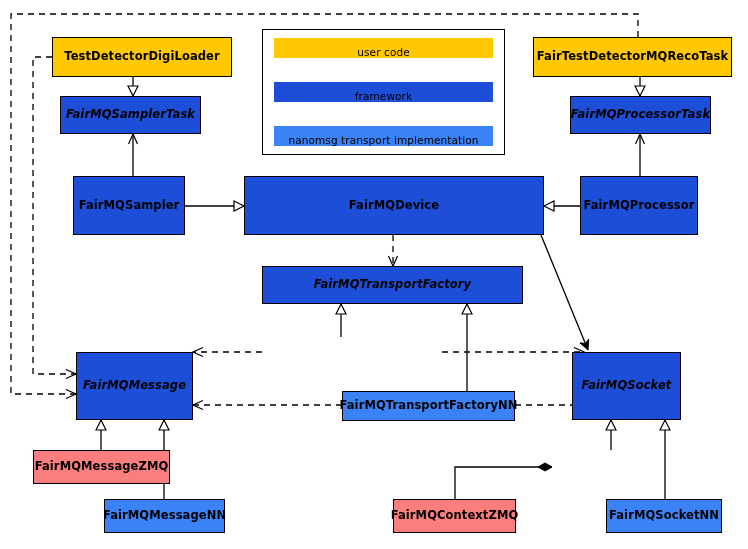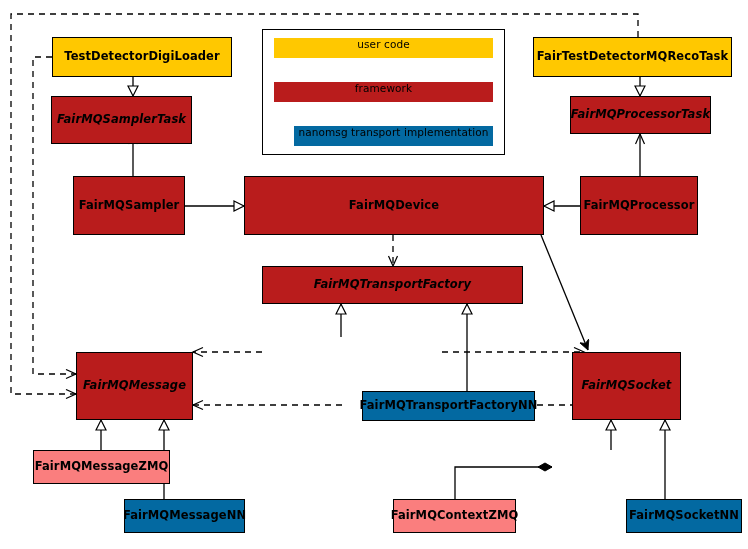--- a/index.html
+++ b/index.html
@@ -37,42 +37,42 @@
     font-weight: bold;
     color: #000000;
     line-height: 1.15;
     letter-spacing: 0.1px;
     padding: 0 4px;
   }
   .node.abstract {
     font-style: italic;
   }
   .fill-user      { background: #FFC800; }
-  .fill-framework { background: #b91c1c; }
+  .fill-framework { background: #1d4ed8; }
   .fill-zmq       { background: #FA7E7E; }
-  .fill-nn        { background: #0369a1; margin-left: 20px; }
+  .fill-nn        { background: #3b82f6; }
 
   #legend {
     position: absolute;
     left: 262px;
     top: 29px;
     width: 243px;
     height: 126px;
     box-sizing: border-box;
     border: 1px solid #000000;
     background: #ffffff;
     padding: 8px 11px;
     display: flex;
     flex-direction: column;
     justify-content: space-between;
   }
   .legend-row {
     height: 20px;
     display: flex;
-    align-items: flex-start;
+    align-items: flex-end;
     justify-content: center;
     font-size: 10.5px;
     font-weight: normal;
     color: #000000;
     letter-spacing: 0.1px;
   }
 </style>
 </head>
 <body>
 
@@ -141,21 +141,21 @@
   </svg>
 
   <div class="node fill-user" style="left:52px; top:37px; width:180px; height:40px;">
     <span>TestDetectorDigiLoader</span>
   </div>
 
   <div class="node fill-user" style="left:533px; top:37px; width:199px; height:40px;">
     <span>FairTestDetectorMQRecoTask</span>
   </div>
 
-  <div class="node fill-framework abstract" style="left:51px; top:96px; width:141px; height:48px;text-align:center;">
+  <div class="node fill-framework abstract" style="left:60px; top:96px; width:141px; height:38px;text-align:center;">
     <span>FairMQSamplerTask</span>
   </div>
 
   <div class="node fill-framework abstract" style="left:570px; top:96px; width:141px; height:38px;">
     <span>FairMQProcessorTask</span>
   </div>
 
   <div class="node fill-framework" style="left:73px; top:176px; width:112px; height:59px;">
     <span>FairMQSampler</span>
   </div>

